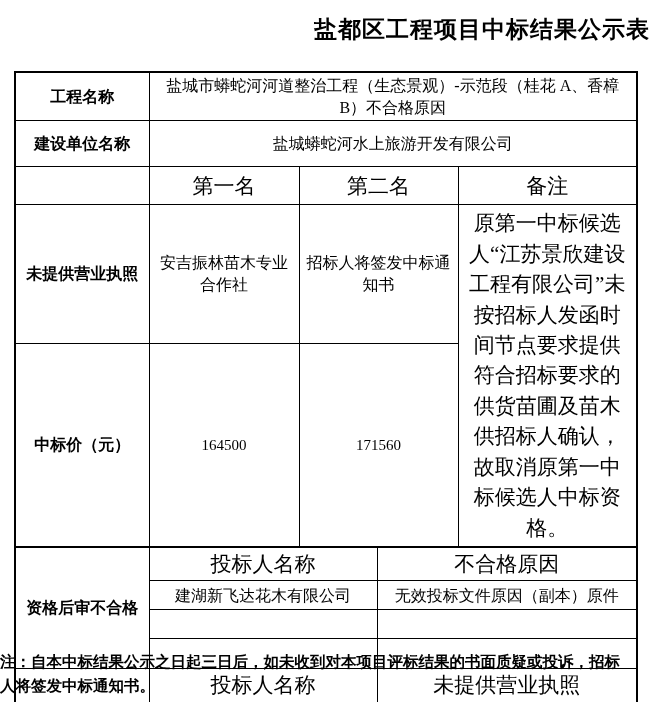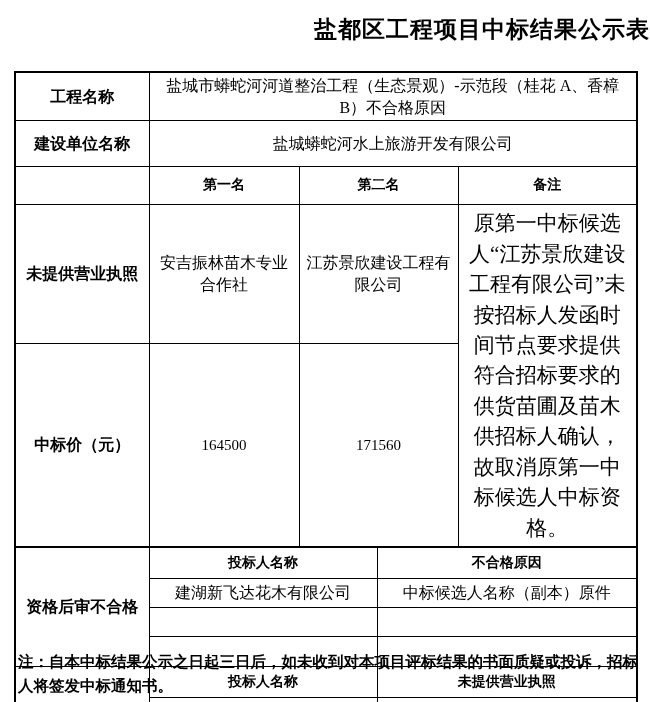--- a/index.html
+++ b/index.html
@@ -52,43 +52,43 @@
     font-size: 16px;
     line-height: 1.35;
     overflow: hidden;
     word-break: break-all;
   }
   td.lbl {
     font-weight: bold;
     font-size: 16px;
   }
   td.hdr {
-    font-weight: bold;
-    font-size: 14px;
+    font-weight: normal;
+    font-size: 21px;
   }
   td.num {
     font-size: 15px;
     font-family: "Liberation Serif", serif;
   }
   td.remark {
     font-size: 21px;
     padding: 3px 6px;
     line-height: 1.45;
   }
   tr.r-project  { height: 46px; }
   tr.r-owner    { height: 46px; padding-left: 43px; }
   tr.r-rank     { height: 38px; }
   tr.r-cand     { height: 66px; }
   tr.r-price    { height: 97px; }
   tr.r-s-hdr    { height: 31px; }
   tr.r-s-row    { height: 29px; }
   tr.r-s-row2   { height: 30px; }
   .doc-footnote {
     position: absolute;
-    left: 18px;
+    left: 0;
     top: 650px;
     width: 620px;
     font-family: "Liberation Sans", sans-serif;
     font-weight: bold;
     font-size: 15.5px;
     line-height: 1.55;
     text-align: left;
   }
 </style>
 </head>
@@ -116,21 +116,21 @@
     </tr>
     <tr class="r-rank">
       <td></td>
       <td class="hdr">第一名</td>
       <td class="hdr">第二名</td>
       <td class="hdr">备注</td>
     </tr>
     <tr class="r-cand">
       <td class="lbl">未提供营业执照</td>
       <td>安吉振林苗木专业合作社</td>
-      <td>江苏景欣建设工程有限公司</td>
+      <td>招标人将签发中标通知书</td>
       <td class="remark" rowspan="2">原第一中标候选人“江苏景欣建设工程有限公司”未按招标人发函时间节点要求提供符合招标要求的供货苗圃及苗木供招标人确认，故取消原第一中标候选人中标资格。</td>
     </tr>
     <tr class="r-price">
       <td class="lbl">中标价（元）</td>
       <td class="num">164500</td>
       <td class="num">171560</td>
     </tr>
   </tbody>
     </table>
 
@@ -141,21 +141,21 @@
         <col style="width:260px">
     </colgroup>
     <tbody>
         <tr class="r-s-hdr">
       <td class="lbl" rowspan="4">资格后审不合格</td>
       <td class="hdr">投标人名称</td>
       <td class="hdr">不合格原因</td>
     </tr>
     <tr class="r-s-row">
       <td>建湖新飞达花木有限公司</td>
-      <td>中标候选人名称（副本）原件</td>
+      <td>无效投标文件原因（副本）原件</td>
     </tr>
     <tr class="r-s-row">
       <td></td>
       <td></td>
     </tr>
     <tr class="r-s-row2">
       <td></td>
       <td></td>
     </tr>
     <tr class="r-s-hdr">

